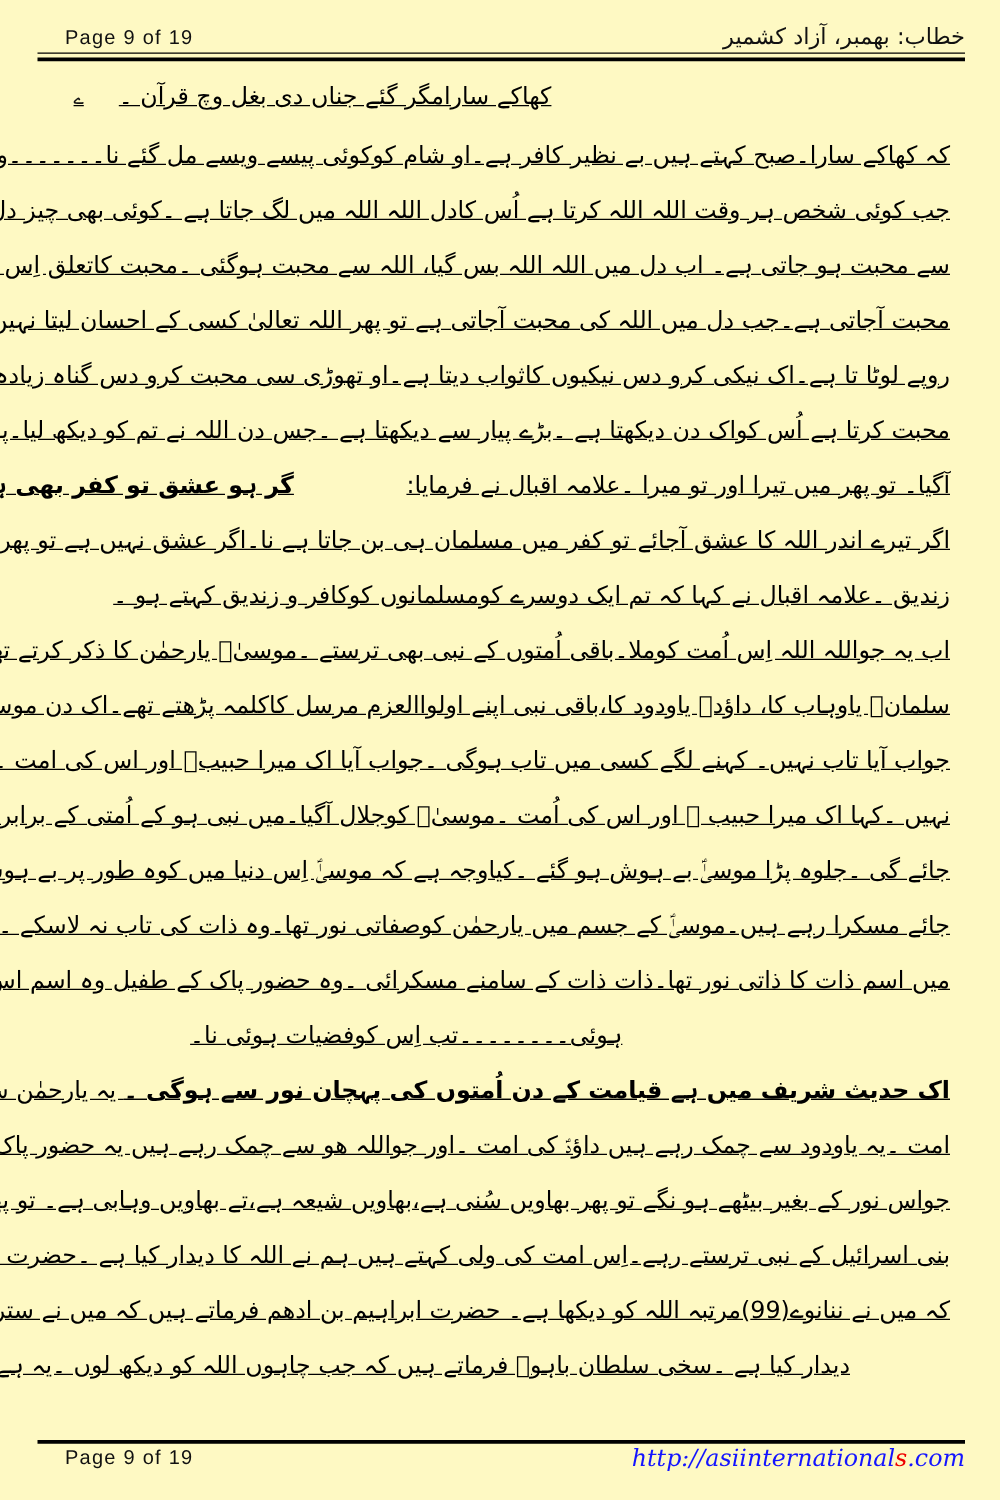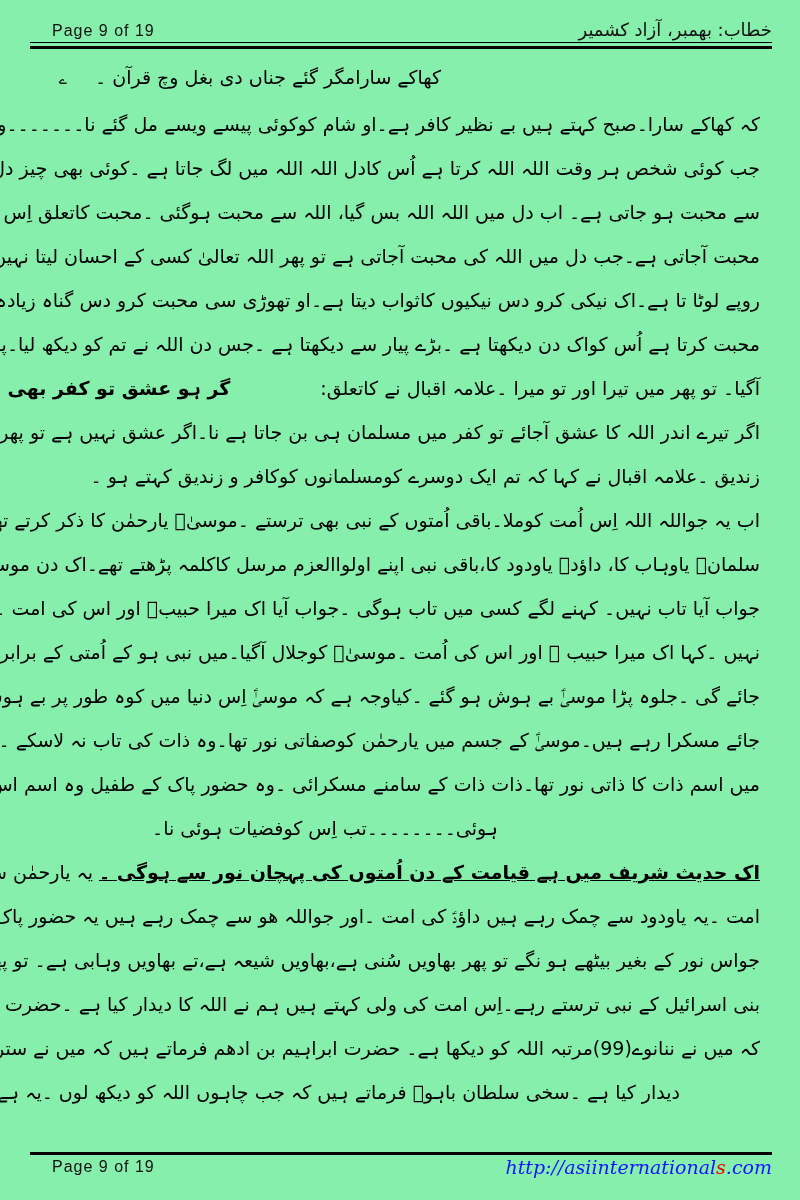--- a/index.html
+++ b/index.html
@@ -1,20 +1,20 @@
 <!DOCTYPE html>
 <html lang="ur"><head>
 <meta charset="utf-8">
 <style>
   html,body { margin:0; padding:0; background:#e8e8e8; }
   .page {
     position:relative;
     width:800px; height:1200px;
     margin:0 auto;
-    background:#86efac;
+    background:#fef9c3;
     color:#000;
     font-family:"DejaVu Sans","Liberation Sans",sans-serif;
     overflow:hidden;
   }
   
   .header {
     position:absolute; top:0; left:30px; right:28px; height:40px;
     display:flex; justify-content:space-between; align-items:flex-end;
     border-bottom:1px solid #000;
     padding-bottom:2px;
@@ -30,20 +30,21 @@
     padding-left:4px;
   }
   .header-rule {
     position:absolute; top:46px; left:30px; right:28px; height:3px;
     background:#000;
   }
   
   .body-text {
     position:absolute; top:52px; left:40px; width:720px;
     direction:rtl;
+    text-decoration:underline;
   }
   .line {
     direction:rtl;
     font-size:19px;
     line-height:44px;
     height:44px;
     white-space:nowrap;
     text-align:justify;
     text-align-last:justify;
     overflow:visible;
@@ -93,21 +94,21 @@
 
   <div class="body-text">
     <div class="line first"><span>کھاکے سارامگر گئے جناں دی بغل وچ قرآن ۔</span><span class="stray">ے</span></div>
     <div class="line">کہ کھاکے سارا۔صبح کہتے ہیں بے نظیر کافر ہے۔او شام کوکوئی پیسے ویسے مل گئے نا۔۔۔۔۔۔۔وہ میں نے تھوڑی کہاتھا۔مگر گئے نا۔</div>
     <div class="line">جب کوئی شخص ہر وقت اللہ اللہ کرتا ہے اُس کادل اللہ اللہ میں لگ جاتا ہے ۔کوئی بھی چیز دل میں بس جائے اُس</div>
     <div class="line">سے محبت ہو جاتی ہے۔ اب دل میں اللہ اللہ بس گیا، اللہ سے محبت ہوگئی ۔محبت کاتعلق اِس دل سے ہے ۔زبان سے</div>
     <div class="line">محبت آجاتی ہے۔جب دل میں اللہ کی محبت آجاتی ہے تو پھر اللہ تعالیٰ کسی کے احسان لیتا نہیں ہے ۔اک روپیہ خرچ کرو دس</div>
     <div class="line">روپے لوٹا تا ہے۔اک نیکی کرو دس نیکیوں کاثواب دیتا ہے۔او تھوڑی سی محبت کرو دس گناہ زیادہ محبت کرتا ہے ۔جس سے اللہ</div>
     <div class="line">محبت کرتا ہے اُس کواک دن دیکھتا ہے ۔بڑے پیار سے دیکھتا ہے ۔جس دن اللہ نے تم کو دیکھ لیا۔پھر محبت ختم ہوگئی ۔پھر عشق</div>
     <div class="line verse">
-        <span>آگیا۔ تو پھر میں تیرا اور تو میرا ۔علامہ اقبال نے کاتعلق:</span>
+        <span>آگیا۔ تو پھر میں تیرا اور تو میرا ۔علامہ اقبال نے فرمایا:</span>
         <span class="hemistich">گر ہو عشق تو کفر بھی ہے مسلمانی ۔</span>
       </div>
     <div class="line">اگر تیرے اندر اللہ کا عشق آجائے تو کفر میں مسلمان ہی بن جاتا ہے نا۔اگر عشق نہیں ہے تو پھر آگے کہتے ہیں کہ مسلم بھی ہے کافرو</div>
     <div class="line end">زندیق ۔علامہ اقبال نے کہا کہ تم ایک دوسرے کومسلمانوں کوکافر و زندیق کہتے ہو ۔</div>
     <div class="line">اب یہ جواللہ اللہ اِس اُمت کوملا۔باقی اُمتوں کے نبی بھی ترستے ۔موسیٰؑ یارحمٰن کا ذکر کرتے تھے۔ عیسیٰؑ یاقدوس کا،</div>
     <div class="line">سلمانؑ یاوہاب کا، داؤدؑ یاودود کا،باقی نبی اپنے اولواالعزم مرسل کاکلمہ پڑھتے تھے۔اک دن موسیٰؑ نے کہا اے اللہ دیدار دے۔</div>
     <div class="line">جواب آیا تاب نہیں۔ کہنے لگے کسی میں تاب ہوگی ۔جواب آیا اک میرا حبیبؐ اور اس کی امت ۔اُمت کا کہا مسلمان کا</div>
     <div class="line">نہیں ۔کہا اک میرا حبیب ﷺ اور اس کی اُمت ۔موسیٰؑ کوجلال آگیا۔میں نبی ہو کے اُمتی کے برابر نہیں۔ جلوہ دے، دیکھی</div>
     <div class="line">جائے گی ۔جلوہ پڑا موسیٰؑ بے ہوش ہو گئے ۔کیاوجہ ہے کہ موسیٰؑ اِس دنیا میں کوہ طور پر بے ہوش ہوئے ۔حضور پاک ﷺ سامنے</div>
     <div class="line">جائے مسکرا رہے ہیں۔موسیٰؑ کے جسم میں یارحمٰن کوصفاتی نور تھا۔وہ ذات کی تاب نہ لاسکے ۔حضور پاک ﷺ کے جسم مبارک</div>

